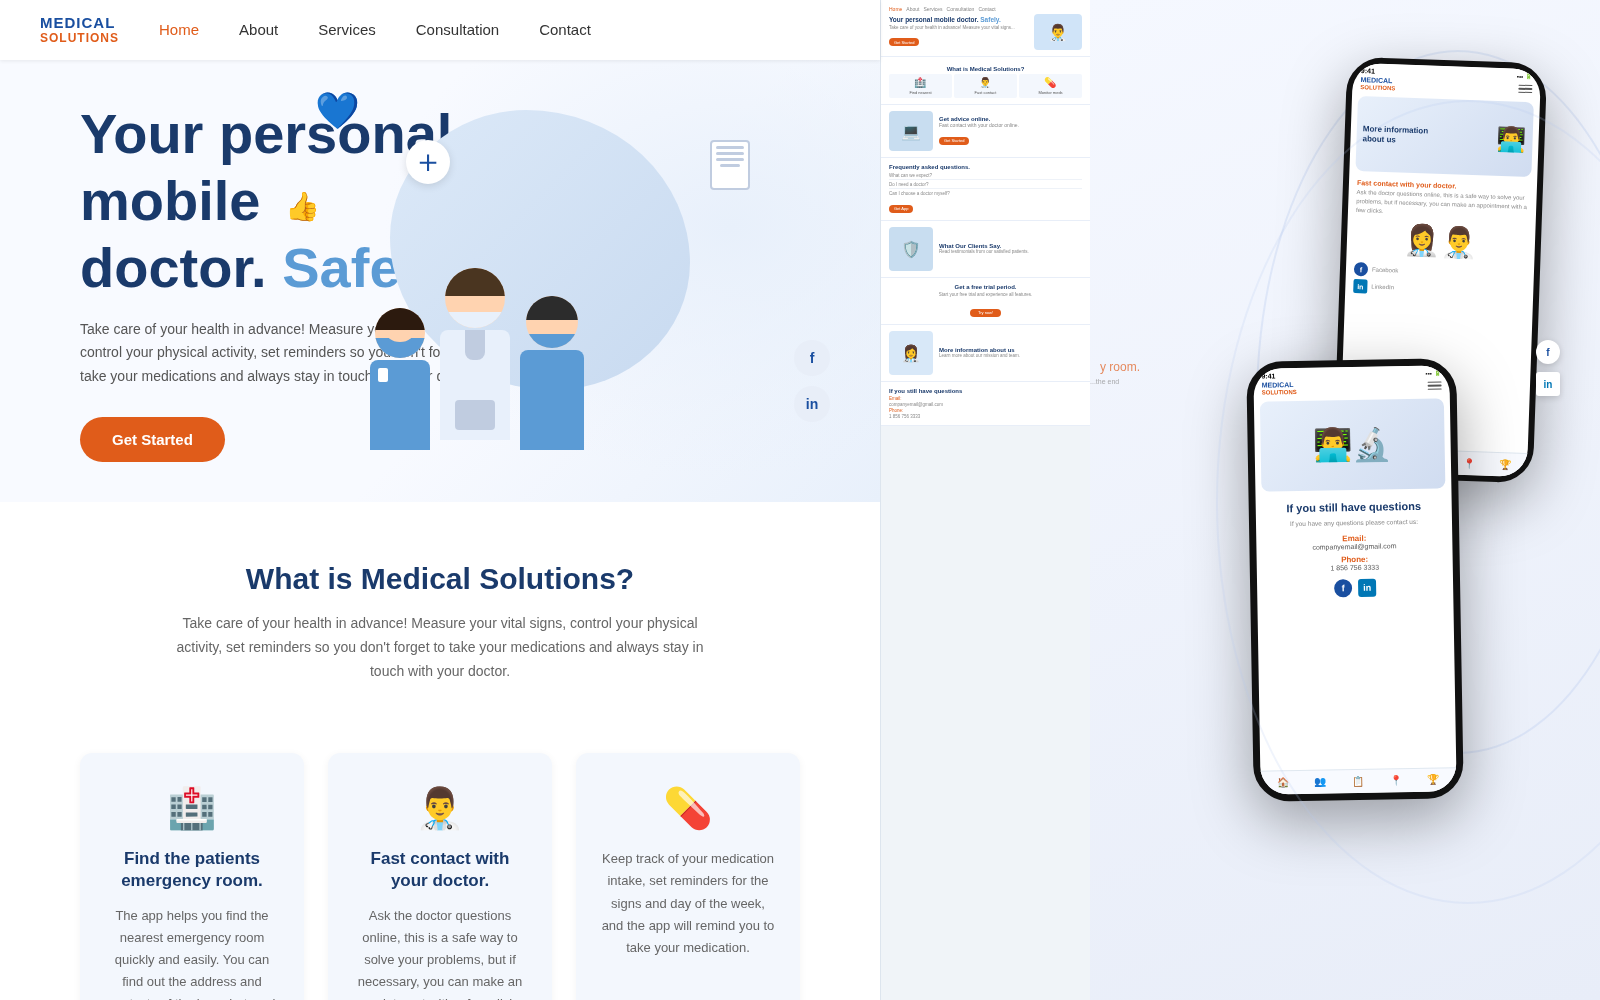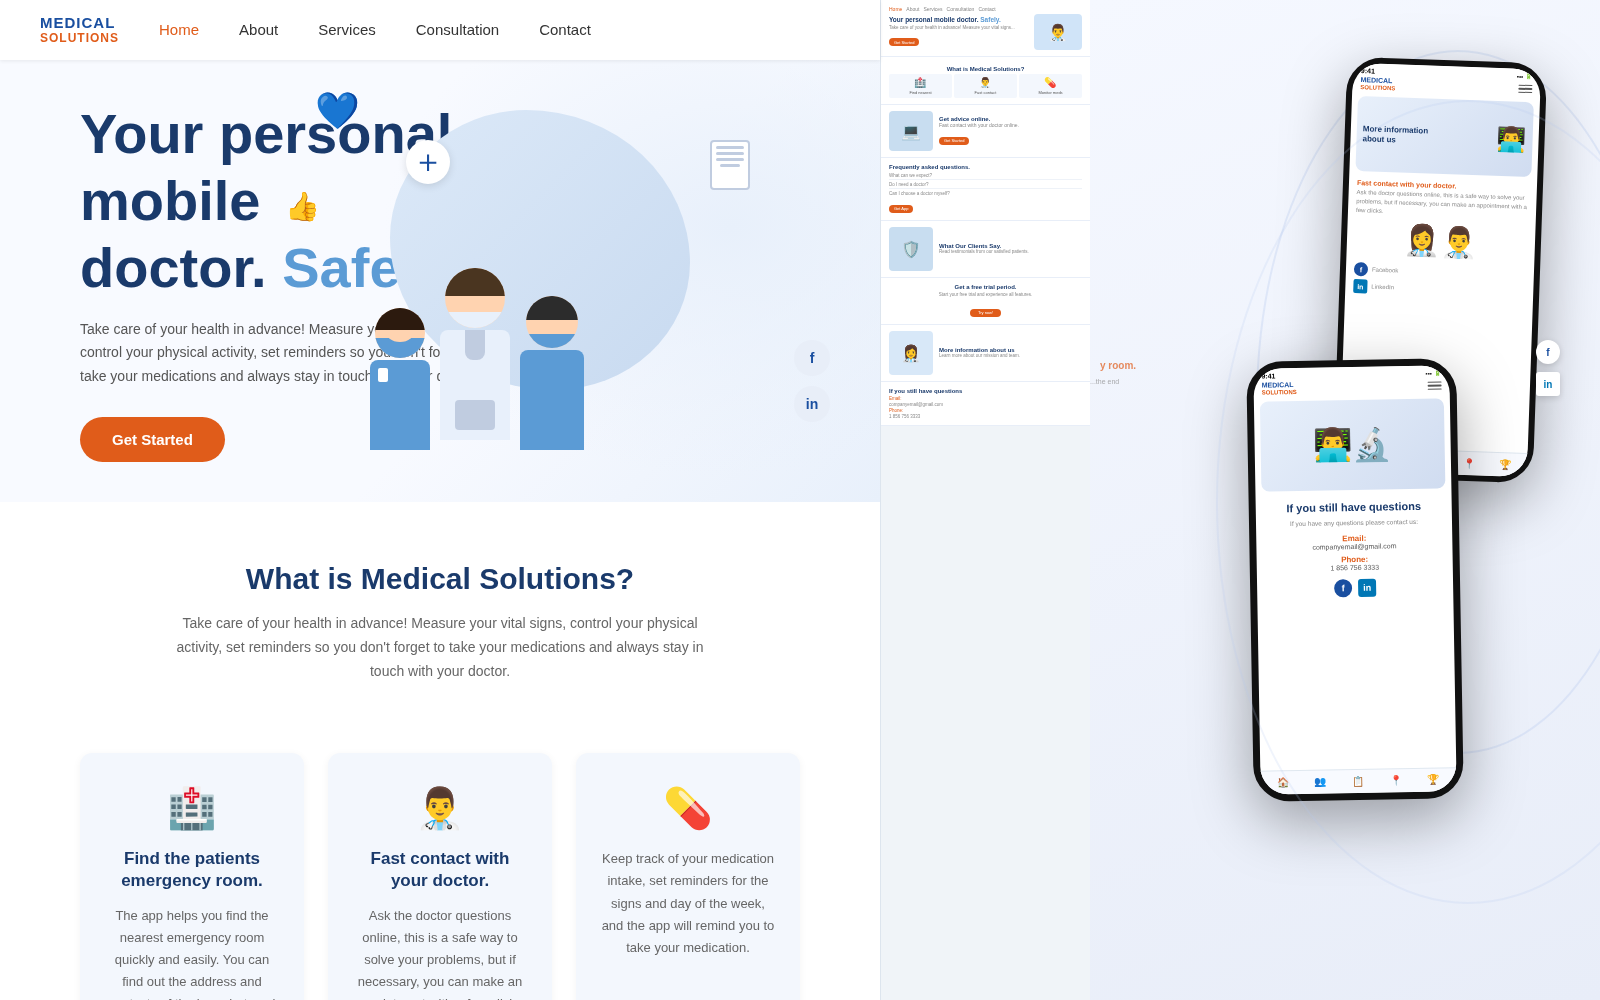--- a/index.html
+++ b/index.html
@@ -622,18 +622,18 @@
           <span class="phone-nav-icon">🏆</span>
         </div>
       </div>
     </div>
 
     <div style="position:absolute;right:40px;top:340px;display:flex;flex-direction:column;gap:8px;z-index:20;">
       <div style="width:24px;height:24px;background:#fff;border-radius:50%;display:flex;align-items:center;justify-content:center;font-size:10px;color:#1a4fa0;font-weight:700;box-shadow:0 2px 6px rgba(0,0,0,0.15);">f</div>
       <div style="width:24px;height:24px;background:#fff;border-radius:3px;display:flex;align-items:center;justify-content:center;font-size:10px;color:#0077b5;font-weight:700;box-shadow:0 2px 6px rgba(0,0,0,0.15);">in</div>
     </div>
 
-    <div style="position:absolute;left:10px;top:360px;font-size:10px;color:#e05c1a;font-weight:700;opacity:0.7;">y room.</div>
+    <div style="position:absolute;left:10px;top:360px;font-size:12px;color:#e05c1a;font-weight:400;opacity:0.7;">y room.</div>
     <div style="position:absolute;left:0px;top:378px;font-size:7px;color:#888;opacity:0.7;">...the end</div>
 
   </div>
 
 </div>
 
 </body></html>

